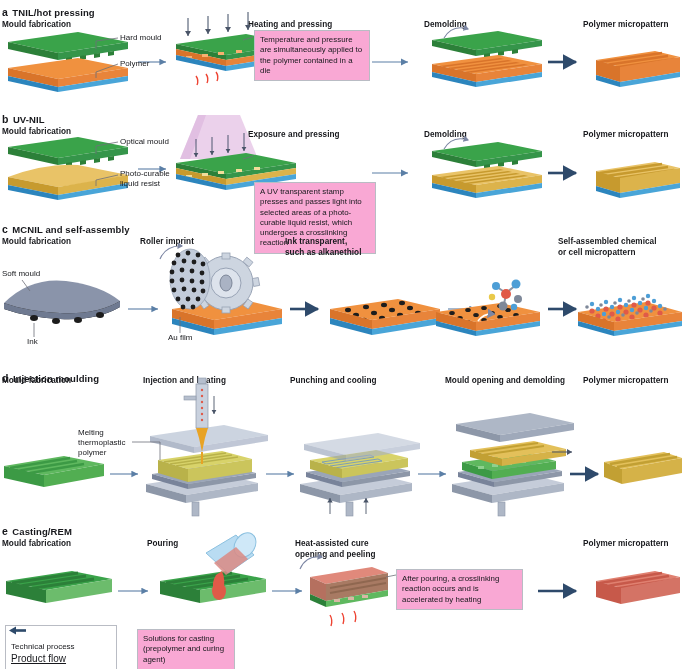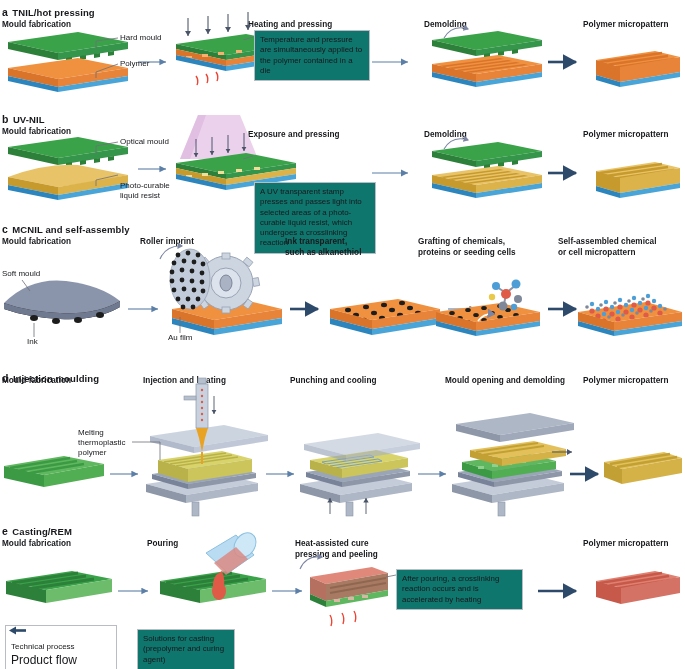--- a/index.html
+++ b/index.html
@@ -17,21 +17,21 @@
     font-size: 9.5px; font-weight: bold; letter-spacing: .1px;
     white-space: nowrap;
     text-align: center;
   }
   .panel-letter { font-size: 10.5px; font-weight: bold; }
   .step-label {
     position: absolute; font-size: 8.2px; font-weight: bold;
     line-height: 10.5px; white-space: pre-line; letter-spacing: .05px;
   }
   .callout {
-    position: absolute; border: 1px solid #b9bcc4; background: #0f766e;
+    position: absolute; border: 1px solid #b9bcc4; background: #f9a8d4;
     font-size: 7.9px; line-height: 10.3px; padding: 4px 5px;
     font-weight: normal; color:#17181c;
   }
   .ann {
     position: absolute; font-size: 8px; line-height: 10.2px;
     white-space: pre-line; color:#17181c;
   }
   svg { position:absolute; left:0; top:0; overflow: visible; }
   .leader { stroke:#6d7078; stroke-width:.8; fill:none; }
 </style>
@@ -251,36 +251,34 @@
         <line x1="612" y1="72" x2="674" y2="63"></line>
       </g>
       <polygon points="596,64 620,71 620,86 596,79" fill="#c79a2e"></polygon>
       <polygon points="620,71 680,61 680,76 620,86" fill="#dcb34b"></polygon>
       <polygon points="596,79 620,86 620,91 596,84" fill="#2c85bd"></polygon>
       <polygon points="620,86 680,76 680,81 620,91" fill="#49a5d8"></polygon>
     </g>
   </svg>
 
   <div class="ann" style="left:120px;top:30px;">Optical mould</div>
-  <div class="ann" style="left:120px;top:62px;margin-top:12px;">Photo-curable
+  <div class="ann" style="left:120px;top:62px;">Photo-curable
 liquid resist</div>
   <div class="callout" style="left:254px;top:35px;width:122px;margin-top:40px;">A UV transparent stamp presses and passes light into selected areas of a photo-curable liquid resist, which undergoes a crosslinking reaction</div>
 </div>
 
 <div class="panel" style="top:217px;height:137px;">
   <div style="position:absolute;left:2px;top:2px;">
     <span class="panel-letter">c</span>
     <span class="panel-title">MCNIL and self-assembly</span>
   </div>
   <div class="step-label" style="left:2px;top:20px;">Mould fabrication</div>
   <div class="step-label" style="left:140px;top:20px;">Roller imprint</div>
   <div class="step-label" style="left:285px;top:20px;">Ink transparent,
 such as alkanethiol</div>
-  <div class="step-label" style="left:418px;top:20px;">Grafting of chemicals,
-proteins or seeding cells</div>
   <div class="step-label" style="left:558px;top:20px;">Self-assembled chemical
 or cell micropattern</div>
 
   <svg width="685" height="137">
 
     <g>
       <path d="M4,86 Q30,60 66,64 Q100,68 120,84 Q96,98 60,96 Q26,94 4,86 Z" fill="#8a94aa"></path>
       <path d="M4,86 Q26,94 60,96 Q96,98 120,84 L120,90 Q96,104 60,102 Q26,100 4,92 Z" fill="#6c7par"></path>
       <path d="M4,86 Q26,94 60,96 Q96,98 120,84 L120,90 Q96,104 60,102 Q26,100 4,92 Z" fill="#6f7a91"></path>
       <g fill="#1d1d1d">
@@ -624,21 +622,21 @@
 </div>
 
 <div class="panel" style="top:519px;height:150px;">
   <div style="position:absolute;left:2px;top:2px;">
     <span class="panel-letter">e</span>
     <span class="panel-title">Casting/REM</span>
   </div>
   <div class="step-label" style="left:2px;top:20px;">Mould fabrication</div>
   <div class="step-label" style="left:147px;top:20px;">Pouring</div>
   <div class="step-label" style="left:295px;top:20px;">Heat-assisted cure
-pressing and peeling</div>
+opening and peeling</div>
   <div class="step-label" style="left:583px;top:20px;">Polymer micropattern</div>
 
   <svg width="685" height="150">
 
     <g>
       <polygon points="6,62 72,52 112,60 46,71" fill="#3aa34a"></polygon>
       <g stroke="#2c8039" stroke-width="2.8">
         <line x1="12" y1="64" x2="78" y2="54"></line>
         <line x1="20" y1="67" x2="86" y2="57"></line>
         <line x1="28" y1="70" x2="94" y2="60"></line>
@@ -713,16 +711,16 @@
         <line x1="20" y1="4.5" x2="5" y2="4.5" stroke="#5b7fa6" stroke-width="1.2"></line>
         <path d="M5,4.5 L10,1.5 L10,7.5 Z" fill="#5b7fa6"></path>
       </svg>
       <span style="font-size:8px;">Technical process</span>
     </div>
     <div style="display:flex;align-items:center;gap:5px;">
       <svg width="22" height="9">
         <line x1="20" y1="4.5" x2="7" y2="4.5" stroke="#2e4a6b" stroke-width="2.6"></line>
         <path d="M3,4.5 L10,0.5 L10,8.5 Z" fill="#2e4a6b"></path>
       </svg>
-      <span style="font-size:12px;">Product flow</span>
+      <span style="font-size:10px;text-decoration:underline;">Product flow</span>
     </div>
   </div>
 </div>
 
 </body></html>

